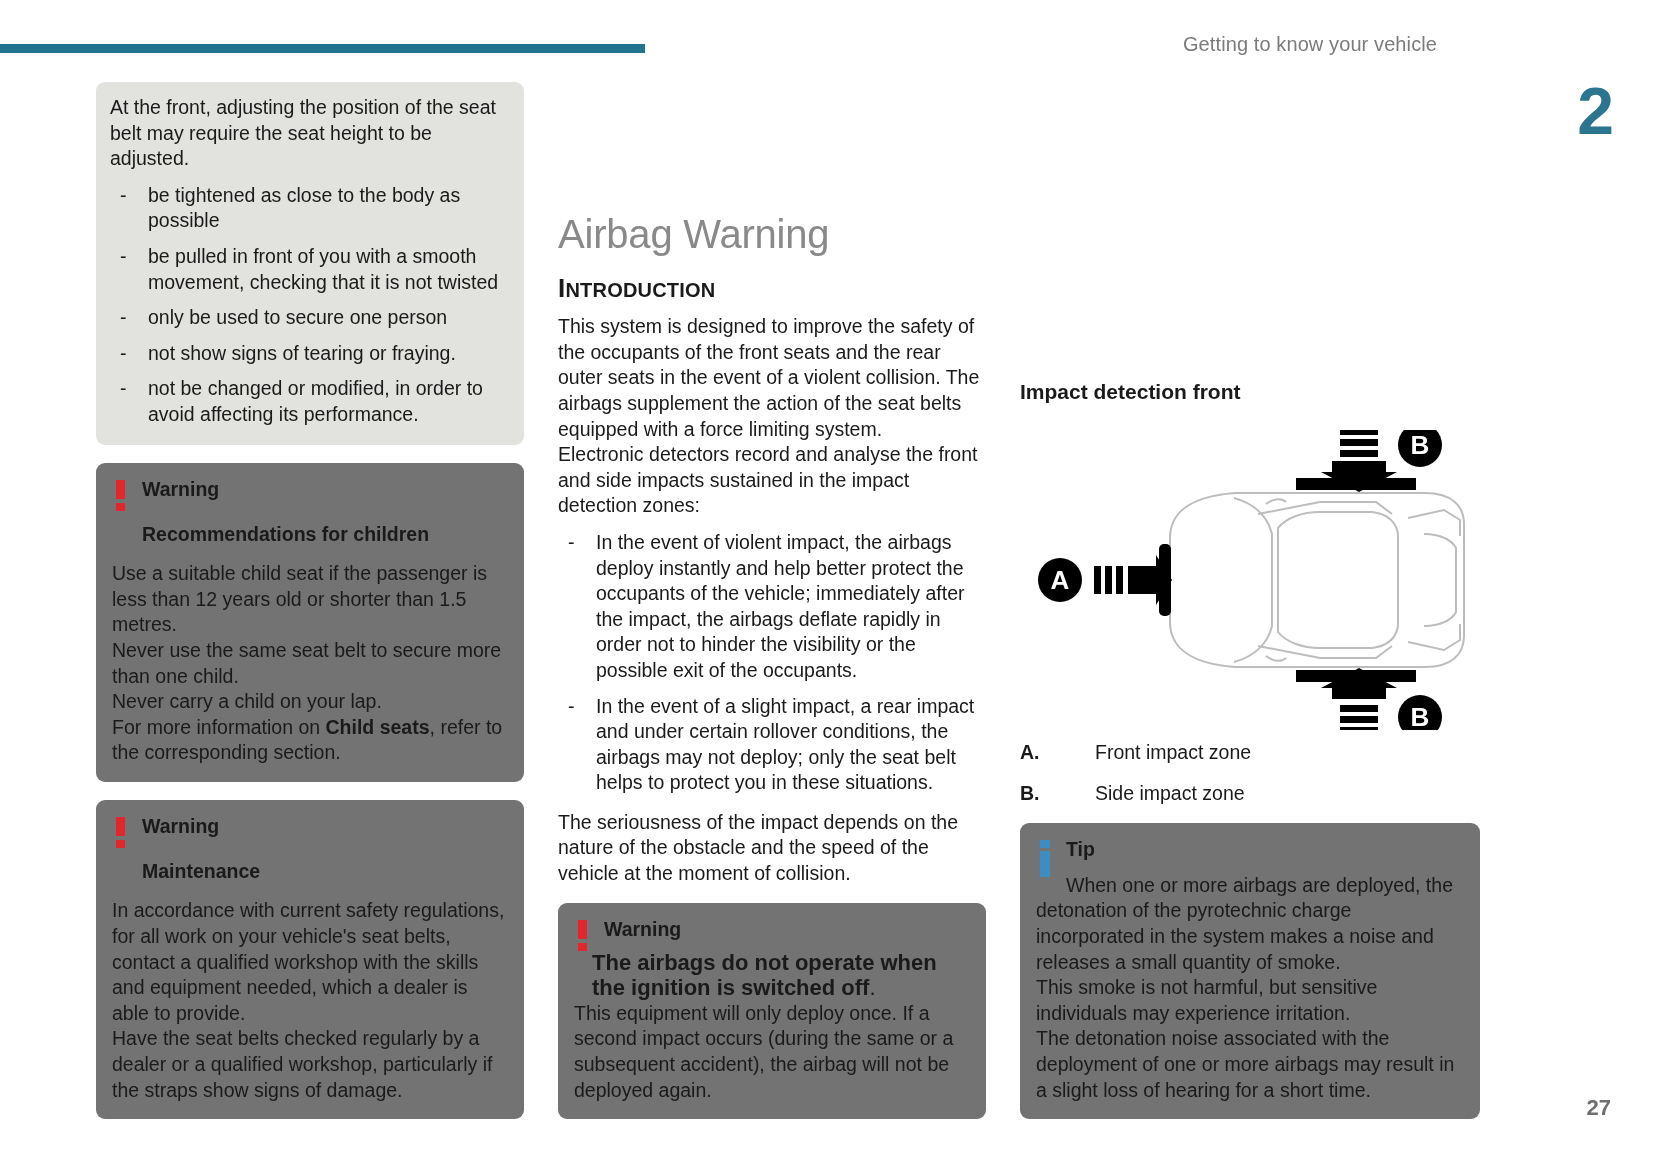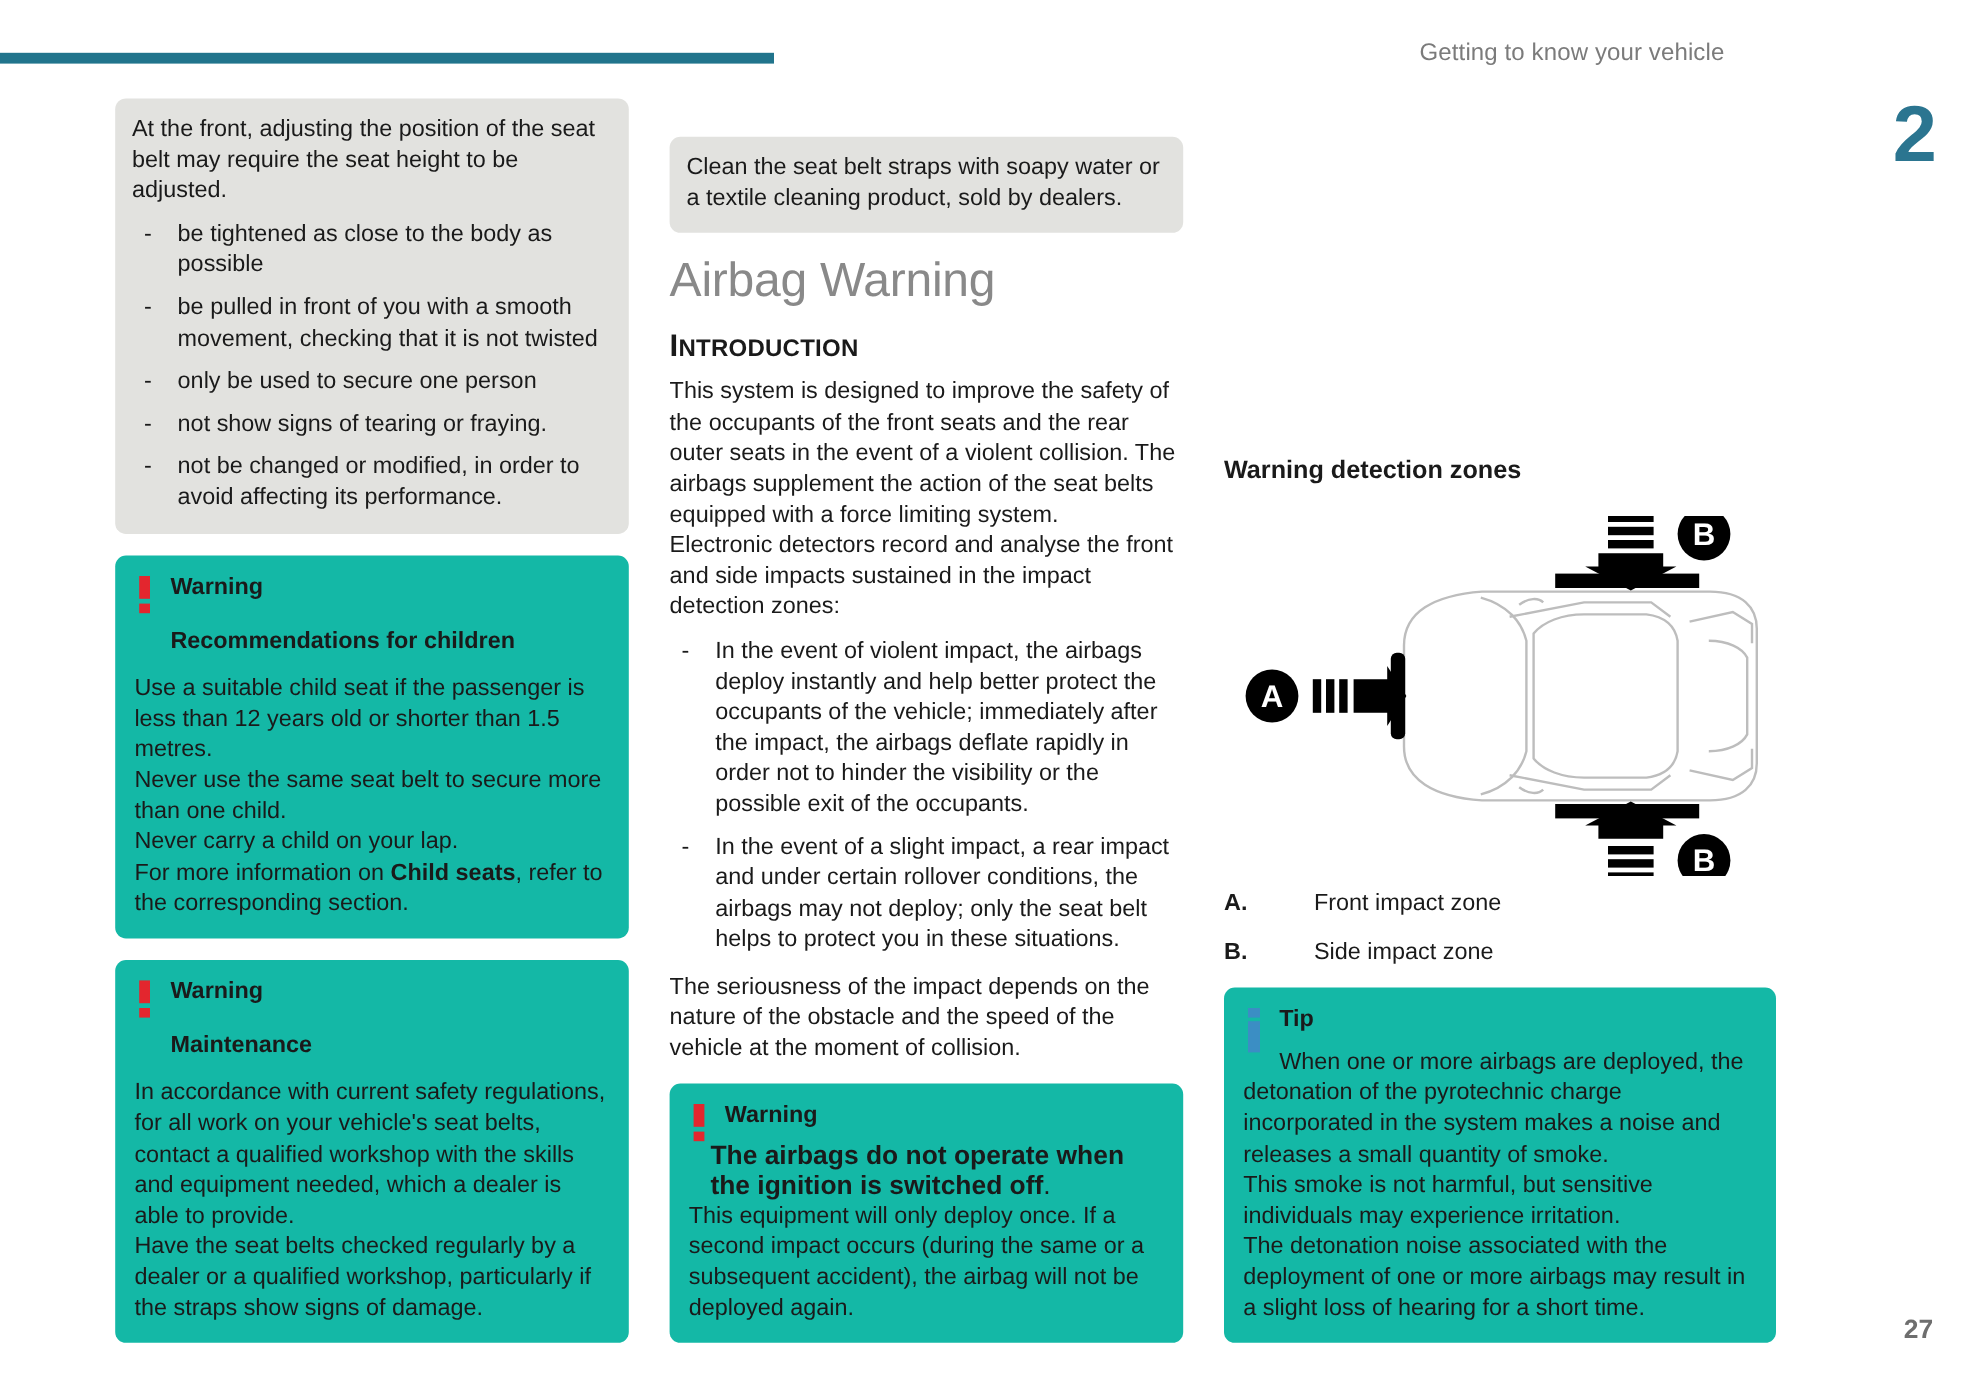--- a/index.html
+++ b/index.html
@@ -89,21 +89,21 @@
   ul.dash-list li:last-child { margin-bottom: 2px; }
   ul.dash-list li .dash {
     position: absolute;
     left: 10px; top: 0;
     font-size: 19.5px;
     line-height: 25.6px;
   }
 
   
   .callout {
-    background: #14b8a6;
+    background: #737373;
     border-radius: 9px;
     padding: 14px 18px 16px 16px;
     margin-bottom: 18px;
     position: relative;
   }
   .callout-head {
     display: flex;
     align-items: flex-start;
     gap: 0;
   }
@@ -278,23 +278,20 @@
       <div class="callout-body">
         <p>In accordance with current safety regulations, for all work on your vehicle's seat belts, contact a qualified workshop with the skills and equipment needed, which a dealer is able to provide.</p>
         <p>Have the seat belts checked regularly by a dealer or a qualified workshop, particularly if the straps show signs of damage.</p>
       </div>
     </div>
 
   </div>
 
   <div class="col col-2">
 
-    <div class="grey-box">
-      <p class="para">Clean the seat belt straps with soapy water or a textile cleaning product, sold by dealers.</p>
-    </div>
 
     <h2 class="section-title">Airbag Warning</h2>
 
     <h3 class="sub-title"><span>I</span><span class="smallcap">NTRODUCTION</span></h3>
 
     <div class="plain-block">
       <p class="para">This system is designed to improve the safety of the occupants of the front seats and the rear outer seats in the event of a violent collision. The airbags supplement the action of the seat belts equipped with a force limiting system.</p>
       <p class="para">Electronic detectors record and analyse the front and side impacts sustained in the impact detection zones:</p>
       <ul class="dash-list">
         <li><span class="dash">-</span><span>In the event of violent impact, the airbags deploy instantly and help better protect the occupants of the vehicle; immediately after the impact, the airbags deflate rapidly in order not to hinder the visibility or the possible exit of the occupants.</span></li>
@@ -316,21 +313,21 @@
       <div class="callout-inline-lead"><b>The airbags do not operate when the ignition is switched off</b><span>.</span></div>
       <div class="callout-body tight">
         <p>This equipment will only deploy once. If a second impact occurs (during the same or a subsequent accident), the airbag will not be deployed again.</p>
       </div>
     </div>
 
   </div>
 
   <div class="col col-3">
 
-    <h4 class="col-title">Warning detection zones</h4>
+    <h4 class="col-title">Impact detection front</h4>
 
     <div class="diagram">
       <svg width="460" height="300" viewBox="0 0 460 300" xmlns="http://www.w3.org/2000/svg">
 
         <g fill="none" stroke="#bdbdbd" stroke-width="2">
 
           <path d="M150 108 C150 80, 175 66, 215 63 L405 63 C432 63, 444 76, 444 94 L444 206
                    C444 224, 432 237, 405 237 L215 237 C175 234, 150 220, 150 192 Z"></path>
 
           <path d="M214 68 C236 74, 248 88, 252 104 L252 196 C248 212, 236 226, 214 232"></path>

